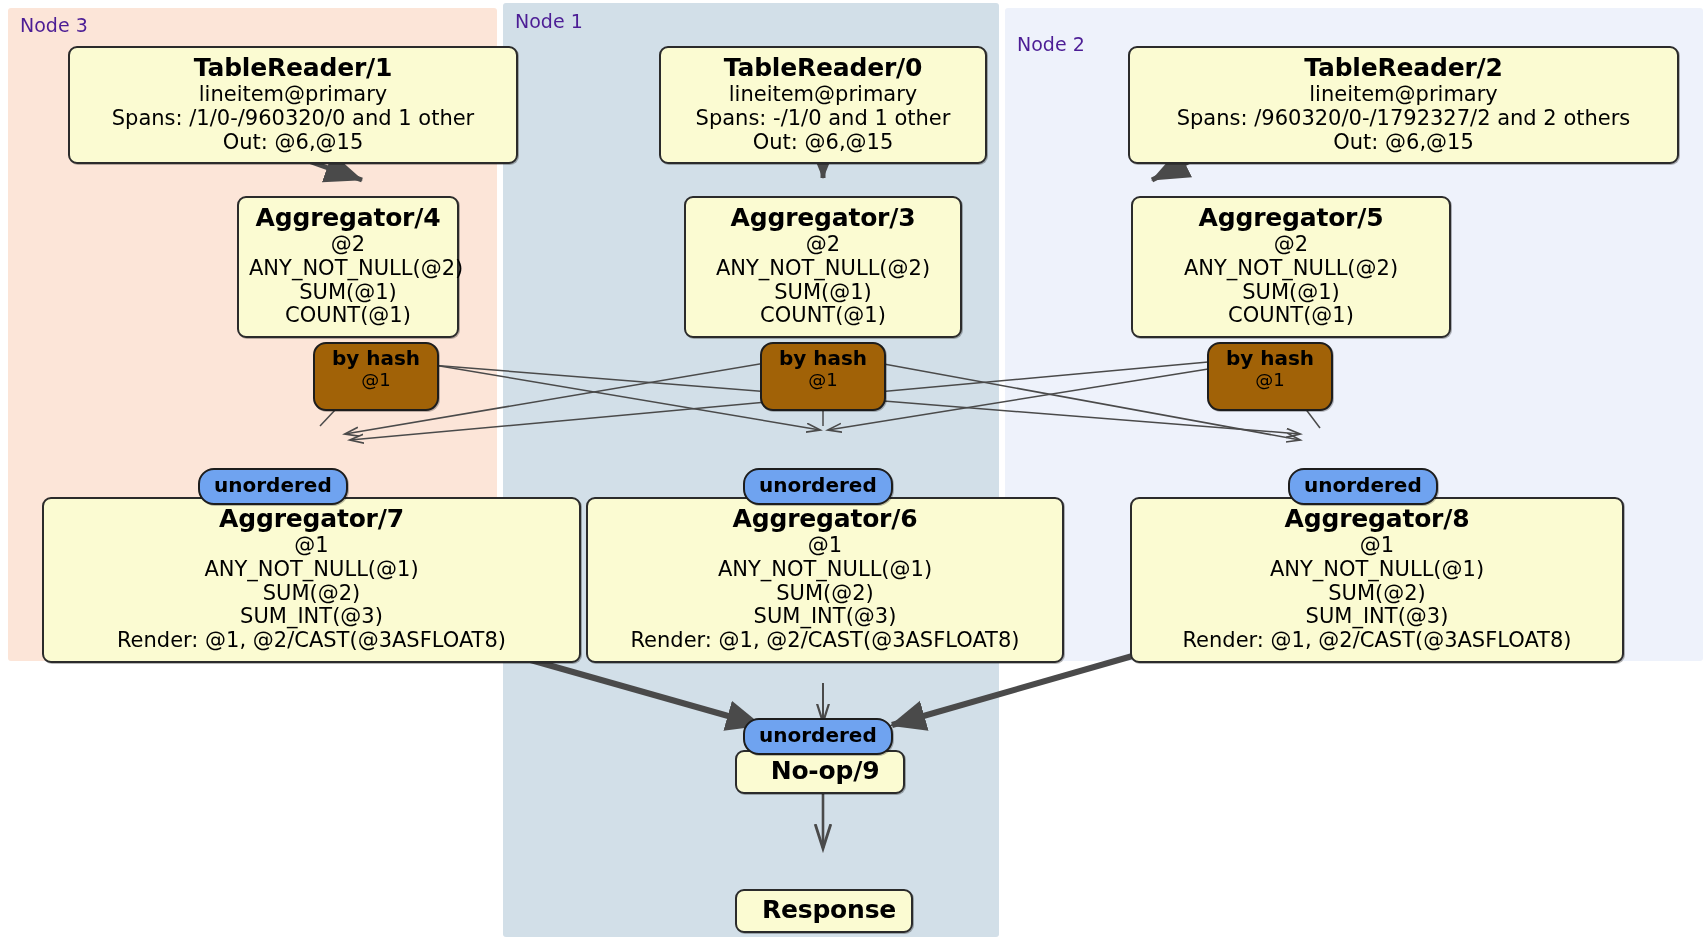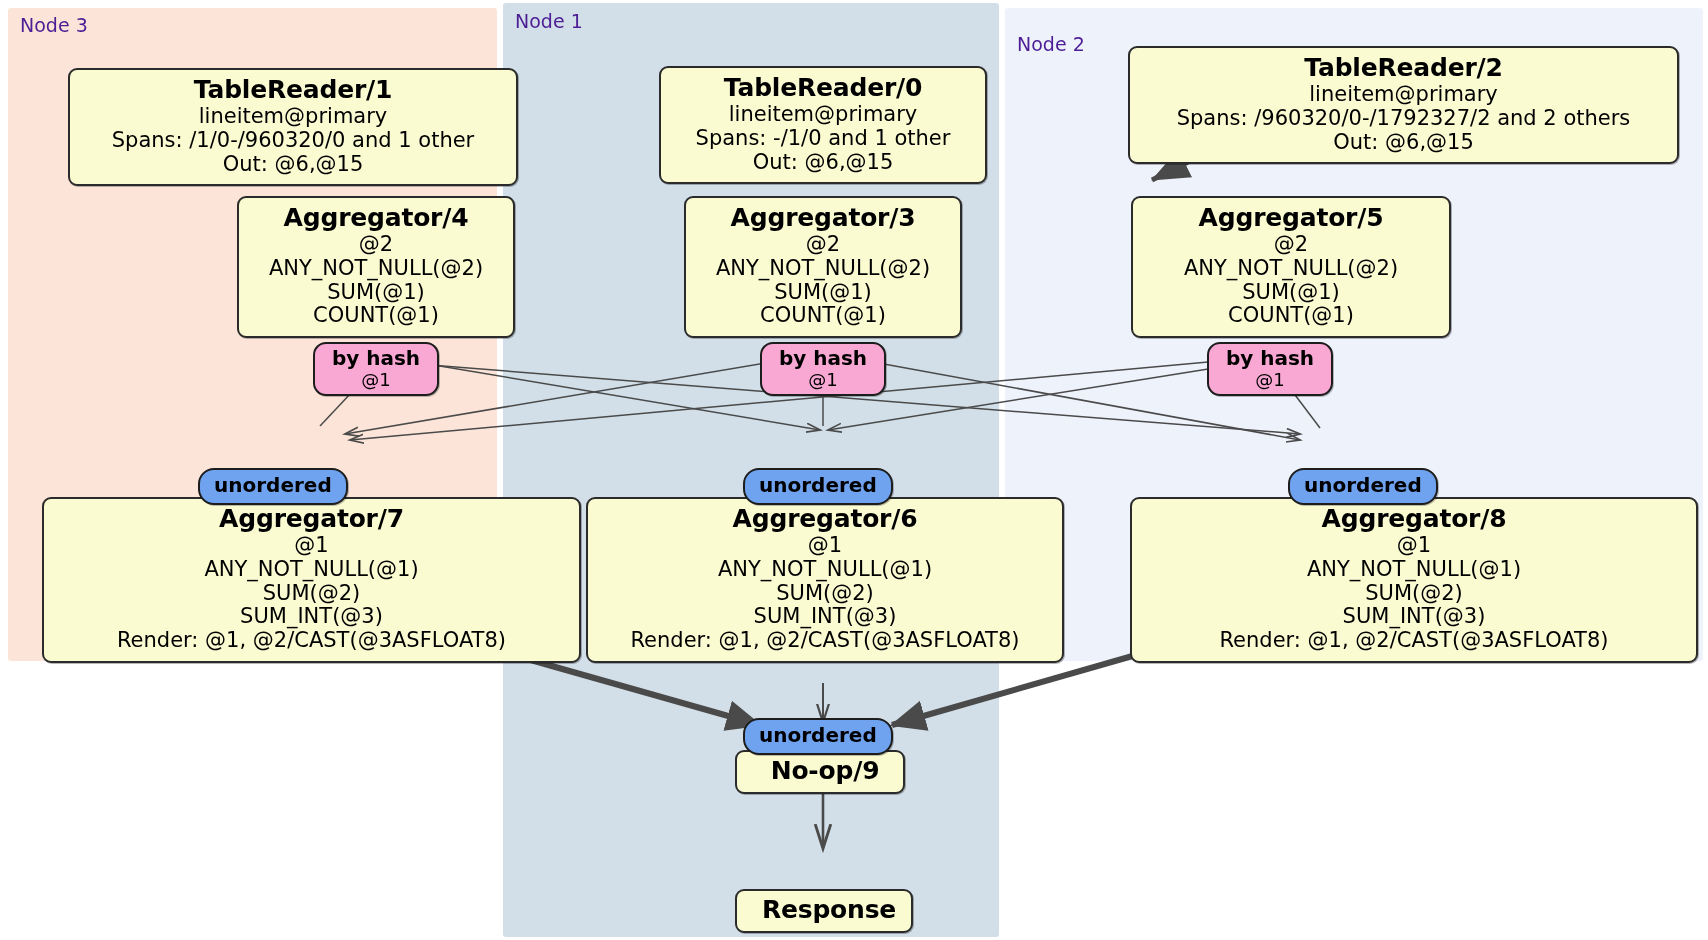--- a/index.html
+++ b/index.html
@@ -70,23 +70,23 @@
     position: absolute;
     box-sizing: border-box;
     border: 2px solid #1d1d1d;
     text-align: center;
     color: #000000;
     z-index: 6;
     line-height: 1.08;
     box-shadow: 1px 1px 0 rgba(0,0,0,0.25);
   }
   .badge.hash {
-    background: #f9a8d4;
+    background: #a16207;
     border-radius: 13px;
-    padding: 4px 10px 5px 10px;
+    padding: 4px 10px 20px 10px;
   }
   .badge.hash .b1 {
     display: block;
     font-weight: bold;
     font-size: 20px;
   }
   .badge.hash .b2 {
     display: block;
     font-size: 18px;
   }
@@ -151,42 +151,42 @@
     <path d="M1280,375 L1320,428" stroke="#4a4a4a" stroke-width="1.5" fill="none"></path>
 
     <path d="M513,655 L760,725" stroke="#4a4a4a" stroke-width="6" fill="none" marker-end="url(#ahFat)"></path>
     <path d="M1136,655 L892,725" stroke="#4a4a4a" stroke-width="6" fill="none" marker-end="url(#ahFat)"></path>
 
     <path d="M823,683 L823,722" stroke="#4a4a4a" stroke-width="2" fill="none" marker-end="url(#ahThin)"></path>
 
     <path d="M823,785 L823,848" stroke="#4a4a4a" stroke-width="2.6" fill="none" marker-end="url(#ahThin)"></path>
   </svg>
 
-  <div class="proc" style="left:68px; top:46px; width:450px;margin-top:22px;">
+  <div class="proc" style="left:68px; top:46px; width:450px;">
     <span class="ttl">TableReader/1</span>
     <span class="ln">lineitem@primary</span>
     <span class="ln">Spans: /1/0-/960320/0 and 1 other</span>
     <span class="ln">Out: @6,@15</span>
   </div>
 
-  <div class="proc" style="left:659px; top:46px; width:328px;margin-top:20px;">
+  <div class="proc" style="left:659px; top:46px; width:328px;">
     <span class="ttl">TableReader/0</span>
     <span class="ln">lineitem@primary</span>
     <span class="ln">Spans: -/1/0 and 1 other</span>
     <span class="ln">Out: @6,@15</span>
   </div>
 
   <div class="proc" style="left:1128px; top:46px; width:551px;">
     <span class="ttl">TableReader/2</span>
     <span class="ln">lineitem@primary</span>
     <span class="ln">Spans: /960320/0-/1792327/2 and 2 others</span>
     <span class="ln">Out: @6,@15</span>
   </div>
 
-  <div class="proc" style="left:237px; top:196px; width:278px;">
+  <div class="proc" style="left:237px; top:196px; width:222px;">
     <span class="ttl">Aggregator/4</span>
     <span class="ln">@2</span>
     <span class="ln">ANY_NOT_NULL(@2)</span>
     <span class="ln">SUM(@1)</span>
     <span class="ln">COUNT(@1)</span>
   </div>
 
   <div class="proc" style="left:684px; top:196px; width:278px;">
     <span class="ttl">Aggregator/3</span>
     <span class="ln">@2</span>
@@ -214,21 +214,21 @@
 
   <div class="proc" style="left:586px; top:497px; width:478px;">
     <span class="ttl">Aggregator/6</span>
     <span class="ln">@1</span>
     <span class="ln">ANY_NOT_NULL(@1)</span>
     <span class="ln">SUM(@2)</span>
     <span class="ln">SUM_INT(@3)</span>
     <span class="ln">Render: @1, @2/CAST(@3ASFLOAT8)</span>
   </div>
 
-  <div class="proc" style="left:1130px; top:497px; width:568px;">
+  <div class="proc" style="left:1130px; top:497px; width:494px;">
     <span class="ttl">Aggregator/8</span>
     <span class="ln">@1</span>
     <span class="ln">ANY_NOT_NULL(@1)</span>
     <span class="ln">SUM(@2)</span>
     <span class="ln">SUM_INT(@3)</span>
     <span class="ln">Render: @1, @2/CAST(@3ASFLOAT8)</span>
   </div>
 
   <div class="proc compact" style="left:735px; top:750px; width:170px;">
     <span class="ttl">No-op/9</span>

